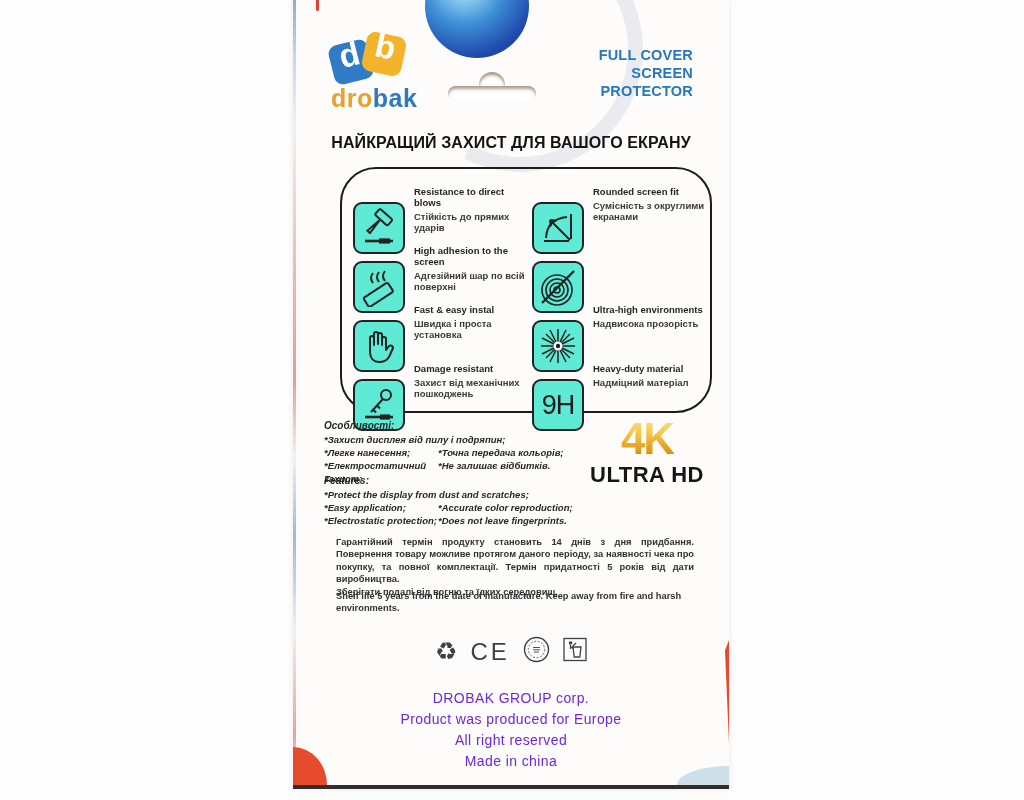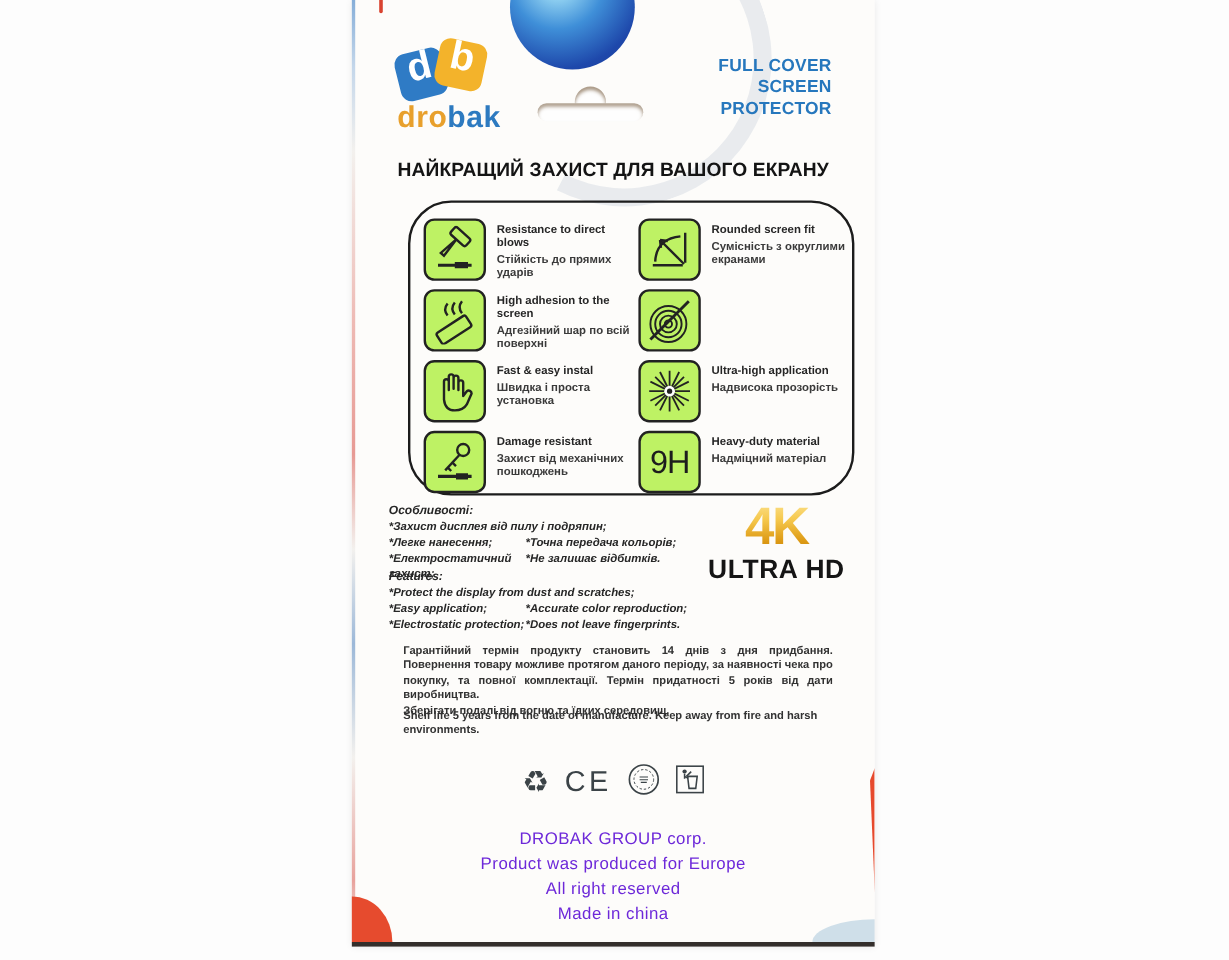--- a/index.html
+++ b/index.html
@@ -31,21 +31,21 @@
   .wordmark{position:absolute;left:0;top:52px;font-size:25px;font-weight:bold;letter-spacing:.5px;}
   .word-gold{color:#e8a02c;margin-top:24px;}
   .word-blue{color:#2d7ac0;}
   .tagline{position:absolute;right:36px;top:46px;text-align:right;color:#2677bd;font-weight:bold;font-size:14.5px;line-height:18px;letter-spacing:.2px;}
   
   .heading{position:absolute;left:0;top:134px;width:100%;text-align:center;font-size:16px;font-weight:bold;color:#141414;white-space:nowrap;letter-spacing:.1px;}
   
   .fbox{position:absolute;left:47px;top:167px;width:372px;height:246px;border:2.5px solid #1c1c1c;border-radius:36px;box-sizing:border-box;}
   .fgrid{display:grid;grid-template-columns:179px 173px;row-gap:5px;padding:13px 12px 0 11px;}
   .fcell{display:flex;gap:9px;height:54px;}
-  .ficon{flex:0 0 52px;width:52px;height:52px;border:2px solid #222;border-radius:9px;box-sizing:border-box;background:#bef264;display:flex;align-items:center;justify-content:center;}
+  .ficon{flex:0 0 52px;width:52px;height:52px;border:2px solid #222;border-radius:9px;box-sizing:border-box;background:#5eead4;display:flex;align-items:center;justify-content:center;margin-top:20px;}
   .ftext{padding-top:4px;}
   .f-en{font-size:9.5px;font-weight:bold;color:#262626;line-height:11px;}
   .f-ua{font-size:9.5px;font-weight:bold;color:#3a3a3a;line-height:11px;margin-top:3px;}
   .nineh{font-size:27px;color:#1d1d1d;letter-spacing:-1px;}
   
   .blist{position:absolute;left:31px;width:256px;font-size:9.5px;color:#262626;line-height:13px;font-style:italic;}
   .blist .bh{font-weight:bold;font-size:10px;margin-bottom:1px;}
   .blist .row{display:grid;grid-template-columns:114px auto;}
   .blist div{font-weight:bold;}
   .ua-list{top:419px;}
@@ -186,21 +186,21 @@
               <line x1="8" y1="32" x2="32" y2="8"></line>
             <line x1="12" y1="4" x2="28" y2="36"></line>
               <line x1="4" y1="12" x2="36" y2="28"></line>
             <line x1="28" y1="4" x2="12" y2="36"></line>
               <line x1="4" y1="28" x2="36" y2="12"></line>
             <circle cx="20" cy="20" r="4.5" fill="#fff" stroke="none"></circle>
             <circle cx="20" cy="20" r="2.2" fill="#222" stroke="none"></circle>
           </svg>
         </div>
         <div class="ftext">
-            <div class="f-en">Ultra-high application</div>
+            <div class="f-en">Ultra-high environments</div>
             <div class="f-ua">Надвисока прозорість</div>
           </div>
       </div>
 
       <div class="fcell">
         <div class="ficon">
           <svg width="40" height="40" viewBox="0 0 40 40" fill="none" stroke="#222" stroke-width="2">
             <circle cx="27" cy="10" r="5"></circle>
               <path d="M24 14 L12 27"></path>
               <path d="M14 24.5 l3 3 M18 20.5 l3 3"></path>

